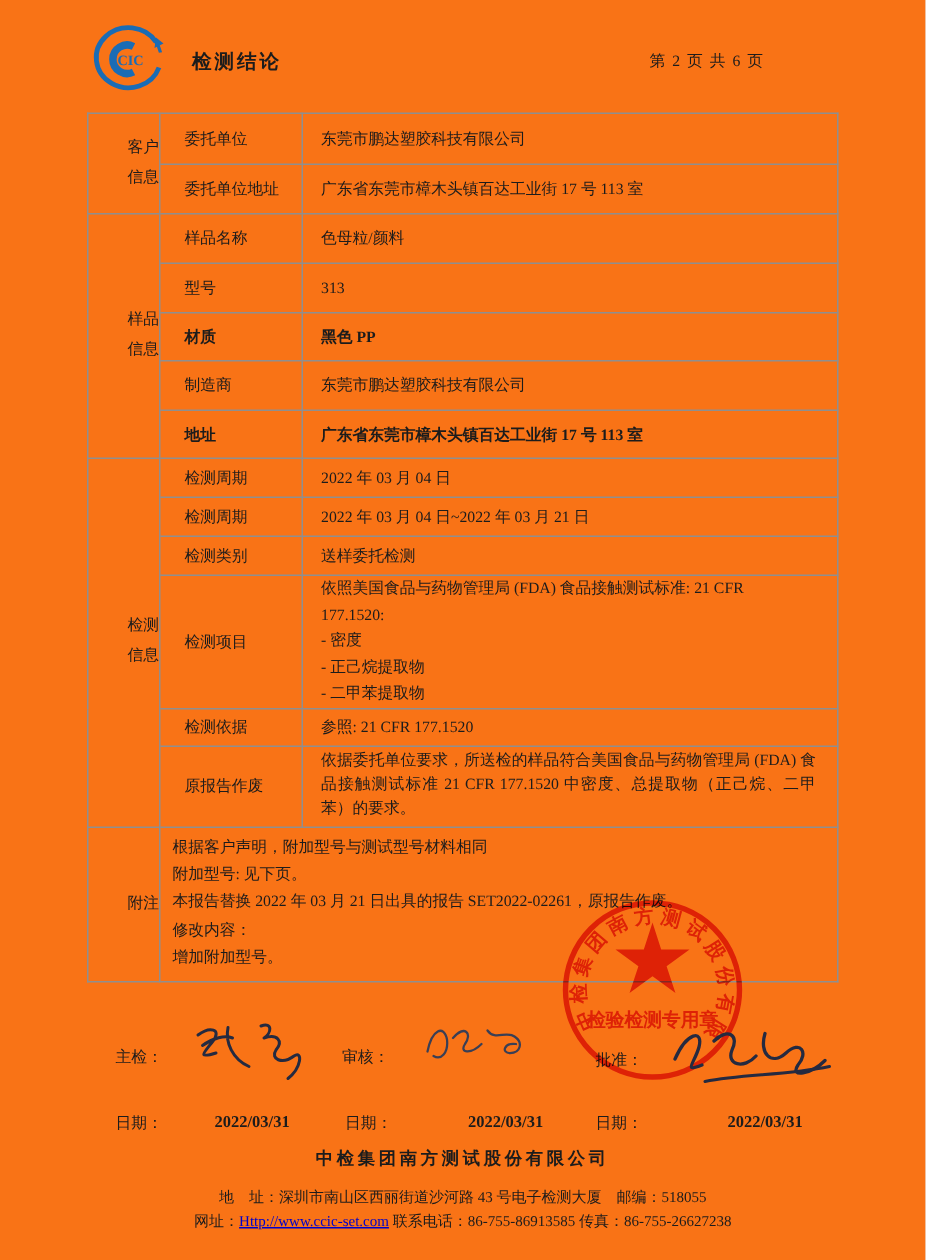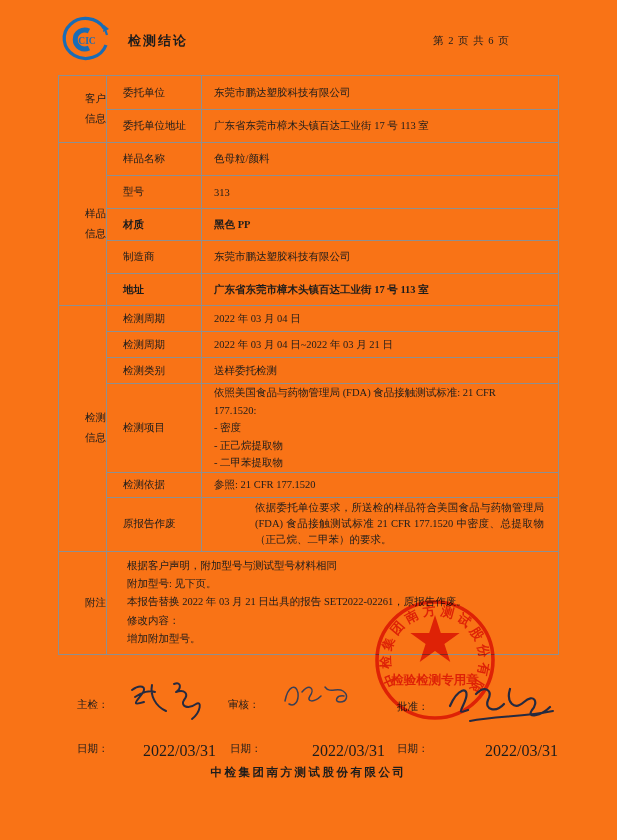--- a/index.html
+++ b/index.html
@@ -22,28 +22,28 @@
   }
   table.report td { border:1px solid #8f8f8f; vertical-align:middle; }
   col.c1 { width:48px; } col.c2 { width:95px; } col.c3 { width:357px; }
   td.sec { text-align:right; line-height:20px; }
   td.field { padding-left:16px; }
   td.val { padding-left:12px; padding-right:8px; }
   tr.h34 { height:34px; } tr.h33 { height:33px; } tr.h32 { height:32px;font-weight:bold; }
   tr.h26 { height:26px; } tr.h25 { height:25px; }
   tr.h89 { height:89px; } tr.h50 { height:50px; } tr.h92 { height:92px; }
   .mline { line-height:17.5px; }
-  .concl { line-height:16.2px; text-align:justify; padding:2px 6px 2px 0;margin-left:41px; }
-  td.notes-cell { padding:5px 10px 5px 20px; vertical-align:middle; }
+  .concl { line-height:16.2px; text-align:justify; padding:2px 6px 2px 0; }
+  td.notes-cell { padding:5px 10px 5px 8px; vertical-align:middle; }
   .notes-line { line-height:18.4px; }
   
   .slabel { position:absolute; font-size:10.5px;font-family:Liberation Mono, monospace; }
   .sig { position:absolute; }
   .sig path { fill:none; stroke:#252a40; stroke-linecap:round; stroke-linejoin:round; }
-  .date-val { position:absolute; font-size:16px; }
+  .date-val { position:absolute; font-size:11px;font-weight:bold; }
   
   .stamp { position:absolute; left:359px; top:584px; width:152px; height:152px;
            mix-blend-mode:multiply; opacity:.92; z-index:3; }
   .sig-approver { z-index:4; }
   .behind-stamp { z-index:1; }
   
   .ft { position:absolute; left:0; width:617px; text-align:center; }
   .ft-company { top:765px; font-size:11.5px; font-weight:bold; letter-spacing:2.5px; }
   .ft-address { top:791px; font-size:10px; }
   .ft-site { top:807px; font-size:10px; }
@@ -192,14 +192,20 @@
   </svg>
 
   <div class="slabel" style="left:77px; top:742px;">日期：</div>
   <div class="date-val" style="left:143px; top:742px;">2022/03/31</div>
   <div class="slabel" style="left:230px; top:742px;">日期：</div>
   <div class="date-val" style="left:312px; top:742px;">2022/03/31</div>
   <div class="slabel" style="left:397px; top:742px;">日期：</div>
   <div class="date-val" style="left:485px; top:742px;">2022/03/31</div>
 
   <div class="ft ft-company">中检集团南方测试股份有限公司</div>
+  <div class="ft ft-address">地　址：深圳市南山区西丽街道沙河路 43 号电子检测大厦　邮编：518055</div>
+  <div class="ft ft-site">
+    <span>网址：</span><a class="ft-link">Http://www.ccic-set.com</a>
+    <span>联系电话：86-755-86913585</span>
+    <span>传真：86-755-26627238</span>
+  </div>
 
 </div>
 
 </body></html>

